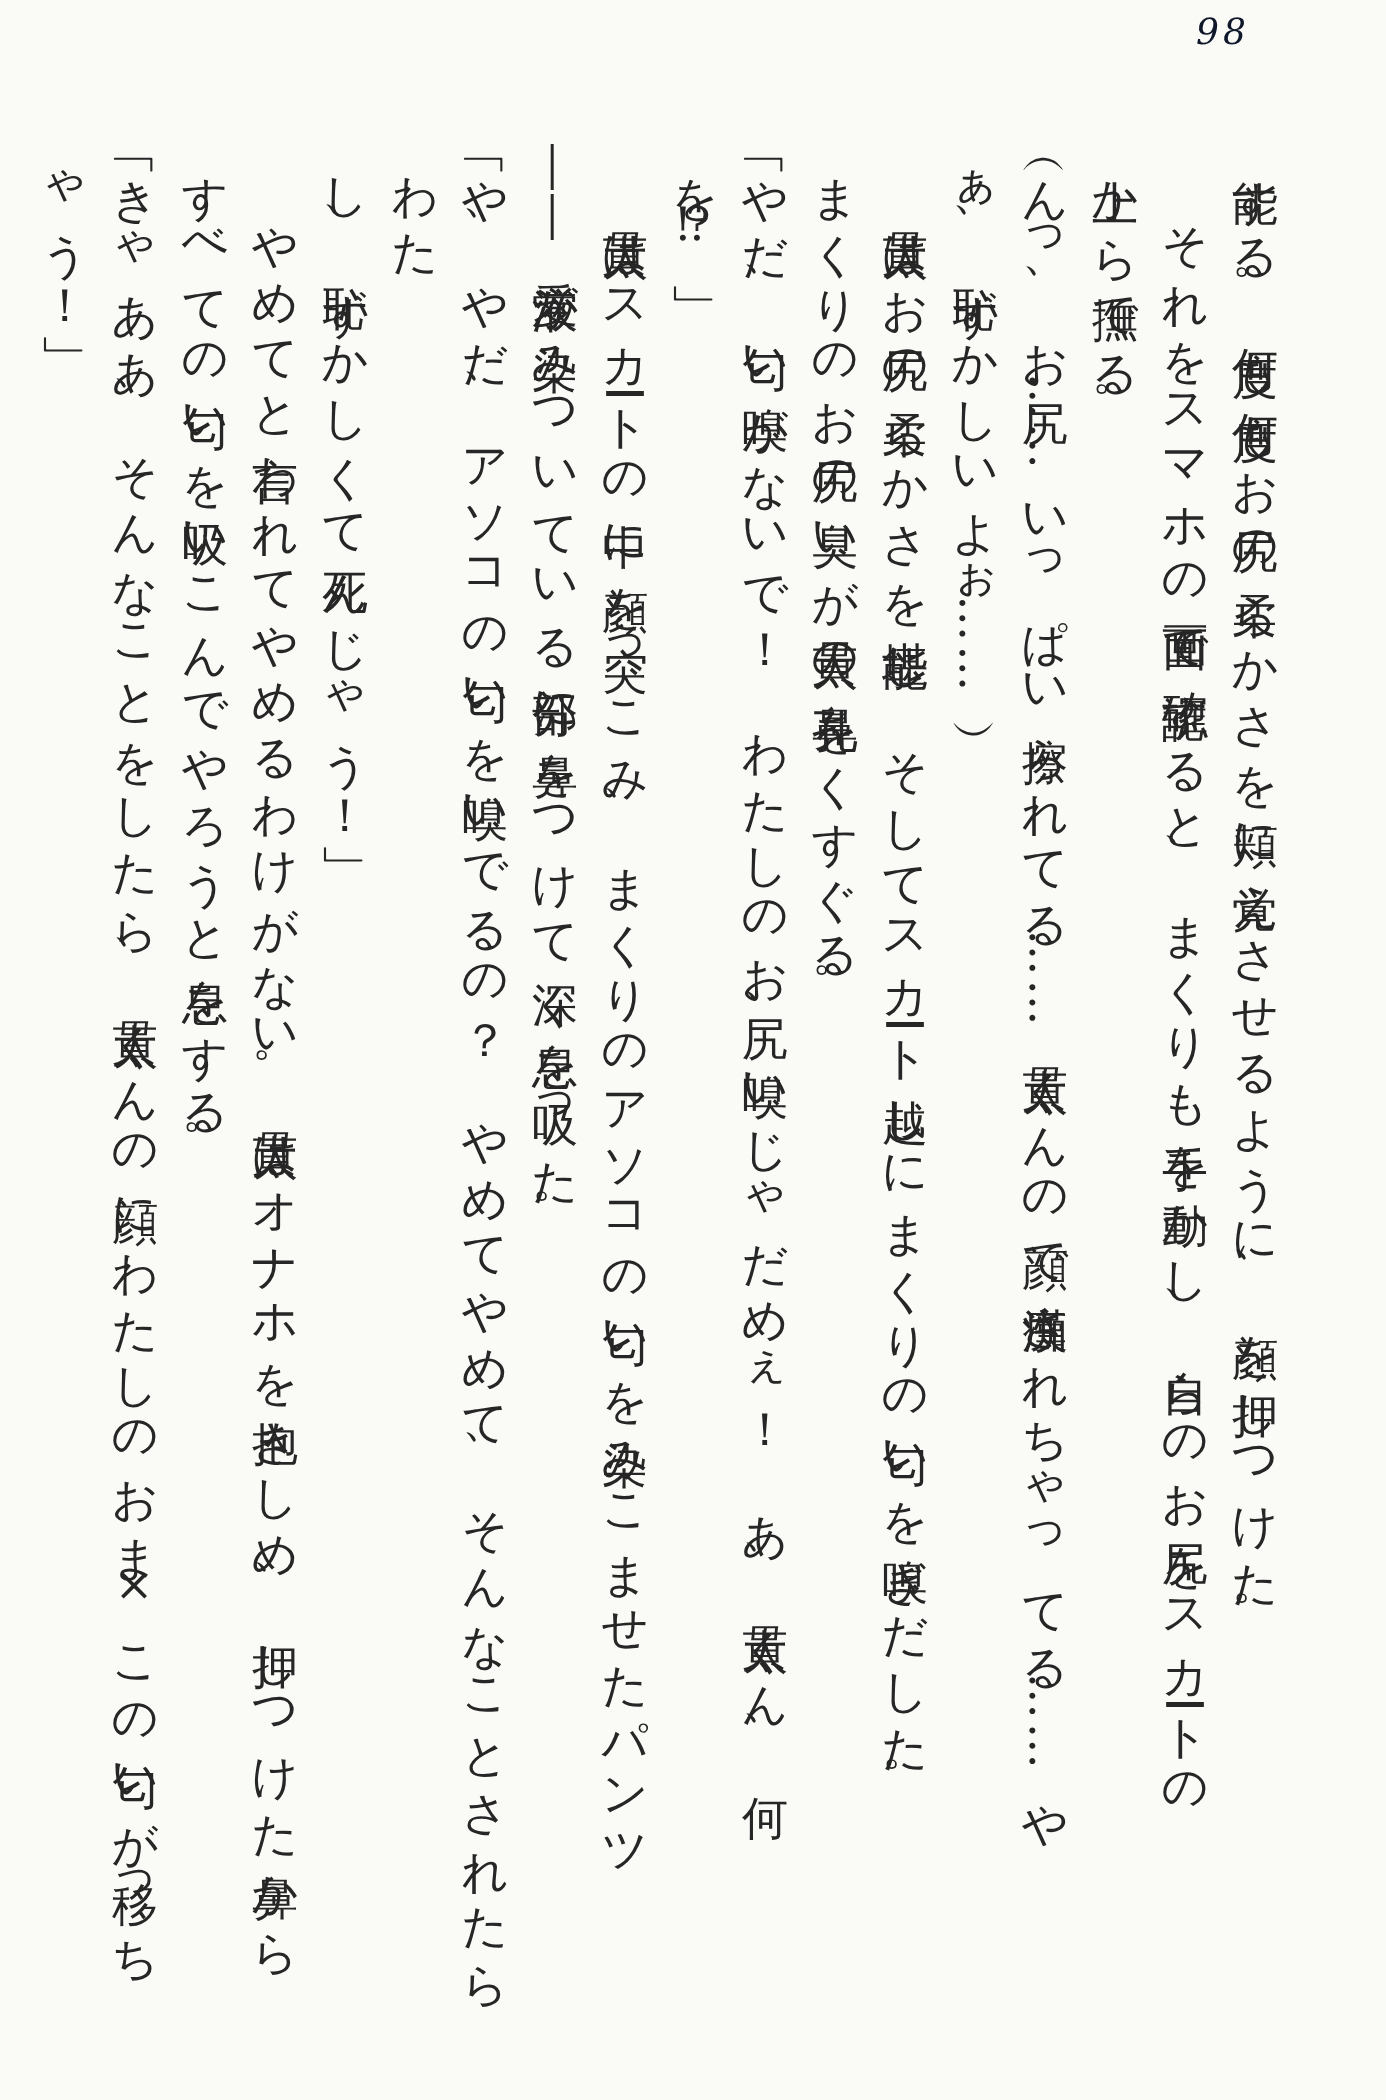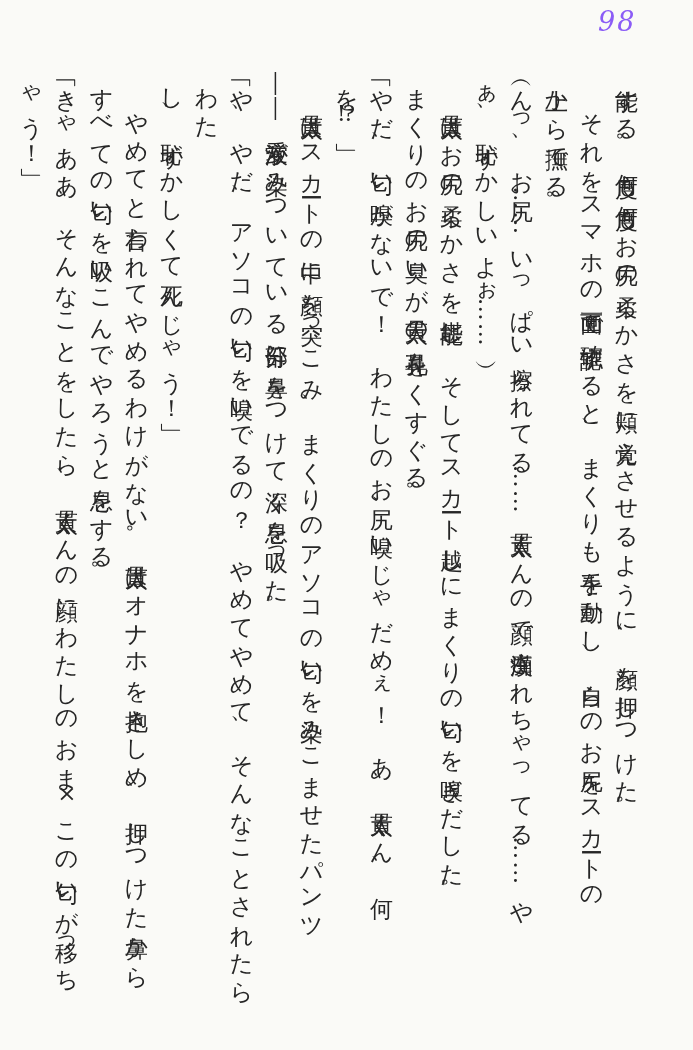--- a/index.html
+++ b/index.html
@@ -12,23 +12,23 @@
     width: 693px;
     height: 1050px;
     background: #fafaf7;
     overflow: hidden;
     font-family: "DejaVu Serif", "Liberation Serif", serif;
   }
   .page-number {
     position: absolute;
     top: 6px;
     left: 598px;
-    font-size: 27px;
+    font-size: 18px;
     font-style: italic;
-    color: #8b5cf6;
+    color: #0f172a;
     letter-spacing: 2px;
   }
   .text-block {
     position: absolute;
     top: 72px;
     left: 46px;
     width: 598px;
     height: 942px;
     writing-mode: vertical-rl;
     -webkit-writing-mode: vertical-rl;

